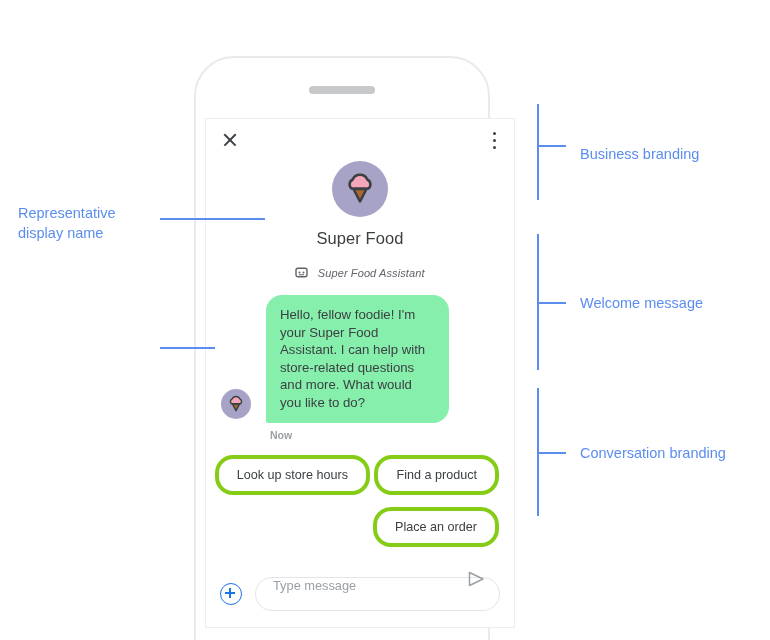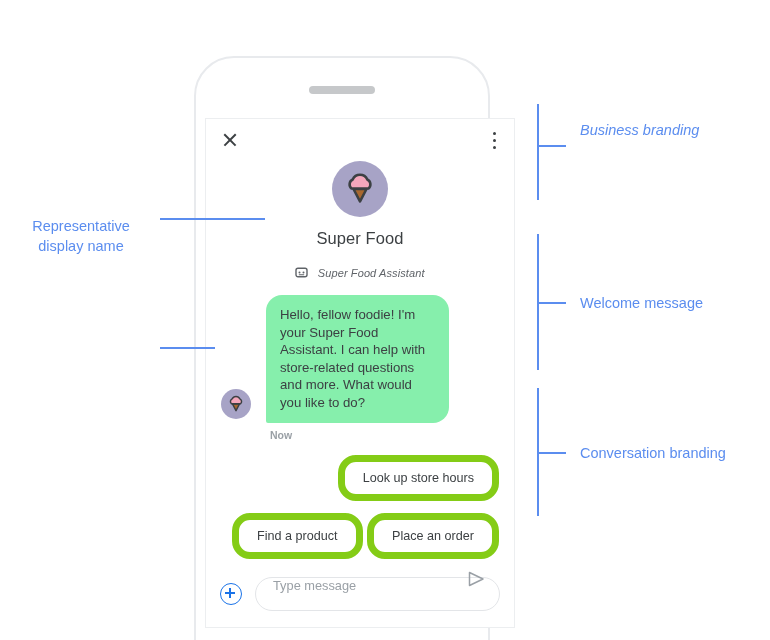--- a/index.html
+++ b/index.html
@@ -170,21 +170,21 @@
   }
 
   
   #starters {
     margin-top: 14px;
     padding-right: 15px;
     text-align: right;
   }
   .chip {
     display: inline-block;
-    border: 7px solid #84cc16;
+    border: 4px solid #84cc16;
     border-radius: 18px;
     padding: 9px 18px;
     font-size: 12.6px;
     color: #3c4043;
     background: #ffffff;
     margin-bottom: 12px;
     cursor: pointer;
   }
 
   
@@ -336,29 +336,29 @@
             <svg width="22" height="22" viewBox="0 0 22 22" aria-hidden="true">
               <path d="M4.5 4.5 L18 11 L4.5 17.5 Z" fill="none" stroke="#9aa0a6" stroke-width="1.5" stroke-linejoin="round"></path>
             </svg>
           </span>
         </div>
       </div>
 
     </div>
   </div>
 
-  <div class="anno-label" style="left:18px; top:216px; width:126px; text-align:center;">Representative
+  <div class="anno-label" style="left:18px; top:203px; width:126px; text-align:left;">Representative
 display name</div>
   <div class="leader" style="left:160px; top:218px; width:105px;"></div>
 
   <div class="leader" style="left:160px; top:347px; width:55px;"></div>
 
   <div class="bracket" style="left:537px; top:104px; height:96px;"></div>
   <div class="tick" style="left:537px; top:145px; width:29px;"></div>
-  <div class="anno-label" style="left:580px; top:120px;font-style:italic;">Business branding</div>
+  <div class="anno-label" style="left:580px; top:144px;">Business branding</div>
 
   <div class="bracket" style="left:537px; top:234px; height:136px;"></div>
   <div class="tick" style="left:537px; top:302px; width:29px;"></div>
   <div class="anno-label" style="left:580px; top:293px;">Welcome message</div>
 
   <div class="bracket" style="left:537px; top:388px; height:128px;"></div>
   <div class="tick" style="left:537px; top:452px; width:29px;"></div>
   <div class="anno-label" style="left:580px; top:443px;">Conversation branding</div>
 
 </div>

